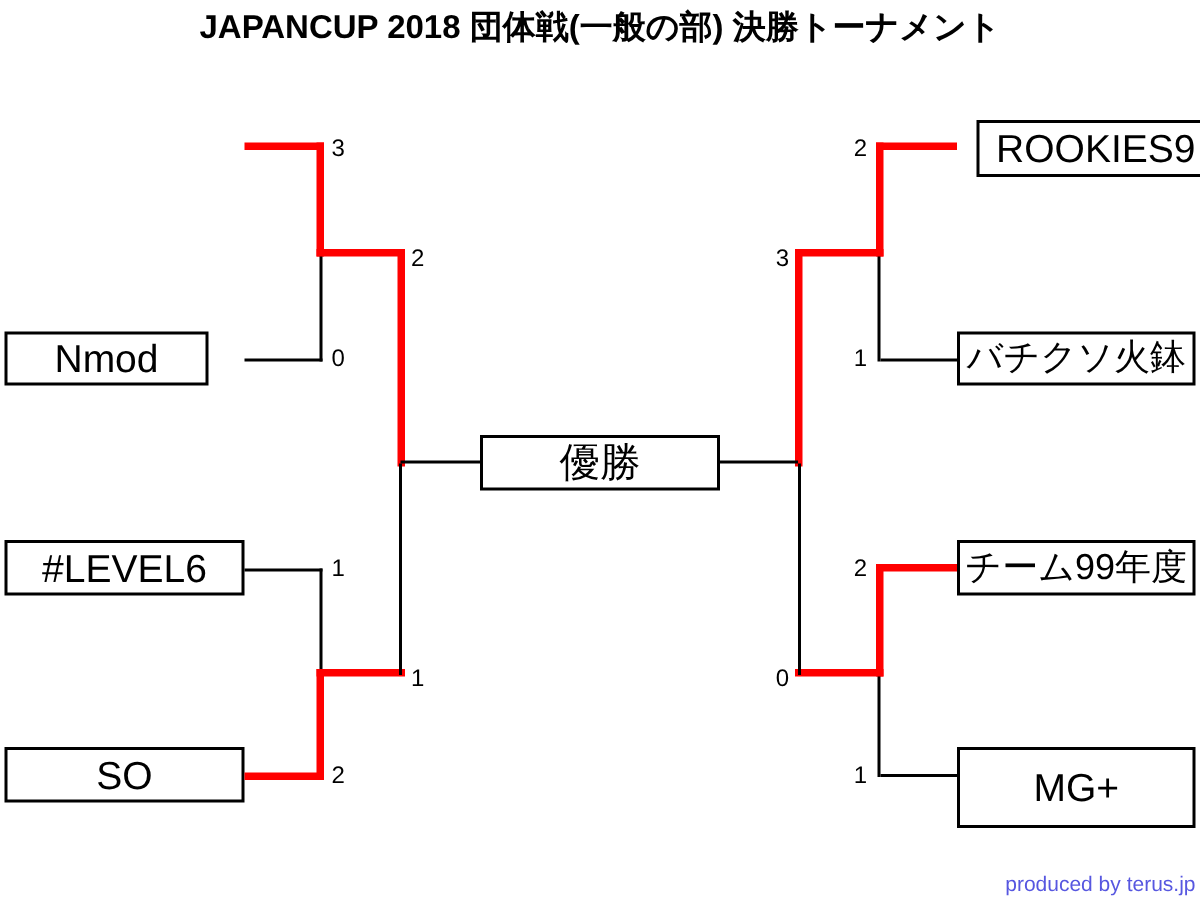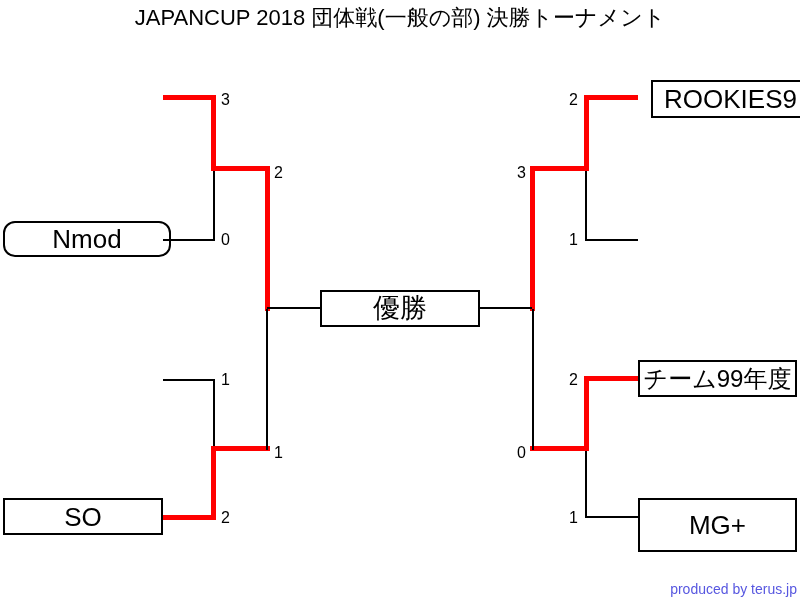--- a/index.html
+++ b/index.html
@@ -3,21 +3,21 @@
 <meta charset="utf-8">
 <style>
   html,body{margin:0;padding:0;background:#fff;}
   .stage{
     position:relative;width:800px;height:600px;background:#ffffff;
     font-family:"Liberation Sans","DejaVu Sans",sans-serif;
     overflow:hidden;color:#000;
   }
   .title{
     position:absolute;left:0;top:5px;width:800px;text-align:center;
-    font-size:22px;line-height:26px;color:#000;white-space:nowrap;
+    font-size:22px;line-height:26px;color:#000;white-space:nowrap;font-weight:bold;
   }
   .team-box{
     position:absolute;box-sizing:border-box;border:2px solid var(--line,#000);
     background:#fff;display:flex;align-items:center;justify-content:center;
     font-size:26px;line-height:1;white-space:nowrap;
   }
   .team-box.long{font-size:24px;}
   .champ-box{font-size:27px;}
   .line{position:absolute;background:var(--line,#000);}
   .line.win{background:var(--win,#f00);}
@@ -31,24 +31,26 @@
     color:var(--credit,#5757e0);
   }
 </style>
 </head>
 <body>
 
 <div class="stage" style="--win: #ff0000; --line: #000000; --credit: #5757e0;">
 
   <div class="title">JAPANCUP 2018 団体戦(一般の部) 決勝トーナメント</div>
 
-  <div class="team-box" style="left:3px;top:221px;width:168px;height:36px;border-radius:12px;">Nmod</div>
+  <div class="team-box" style="left:3px;top:221px;width:136px;height:36px;">Nmod</div>
+  <div class="team-box" style="left:3px;top:360px;width:160px;height:37px;">#LEVEL6</div>
   <div class="team-box" style="left:3px;top:498px;width:160px;height:37px;">SO</div>
 
   <div class="team-box" style="left:638px;top:80px;width:159px;height:38px;margin-left:13px;">ROOKIES9</div>
+  <div class="team-box long" style="left:638px;top:221px;width:159px;height:36px;">バチクソ火鉢</div>
   <div class="team-box long" style="left:638px;top:360px;width:159px;height:37px;">チーム99年度</div>
   <div class="team-box" style="left:638px;top:498px;width:159px;height:54px;">MG+</div>
 
   <div class="team-box champ-box" style="left:320px;top:290px;width:160px;height:37px;">優勝</div>
 
   <div class="line win" style="left:163px;top:95px;width:53px;height:5px;"></div>
   <div class="line win" style="left:211px;top:95px;width:5px;height:76px;"></div>
   <div class="line" style="left:163px;top:239px;width:52px;height:2px;"></div>
   <div class="line" style="left:213px;top:170px;width:2px;height:71px;"></div>
   <div class="line win" style="left:211px;top:166px;width:59px;height:5px;"></div>

